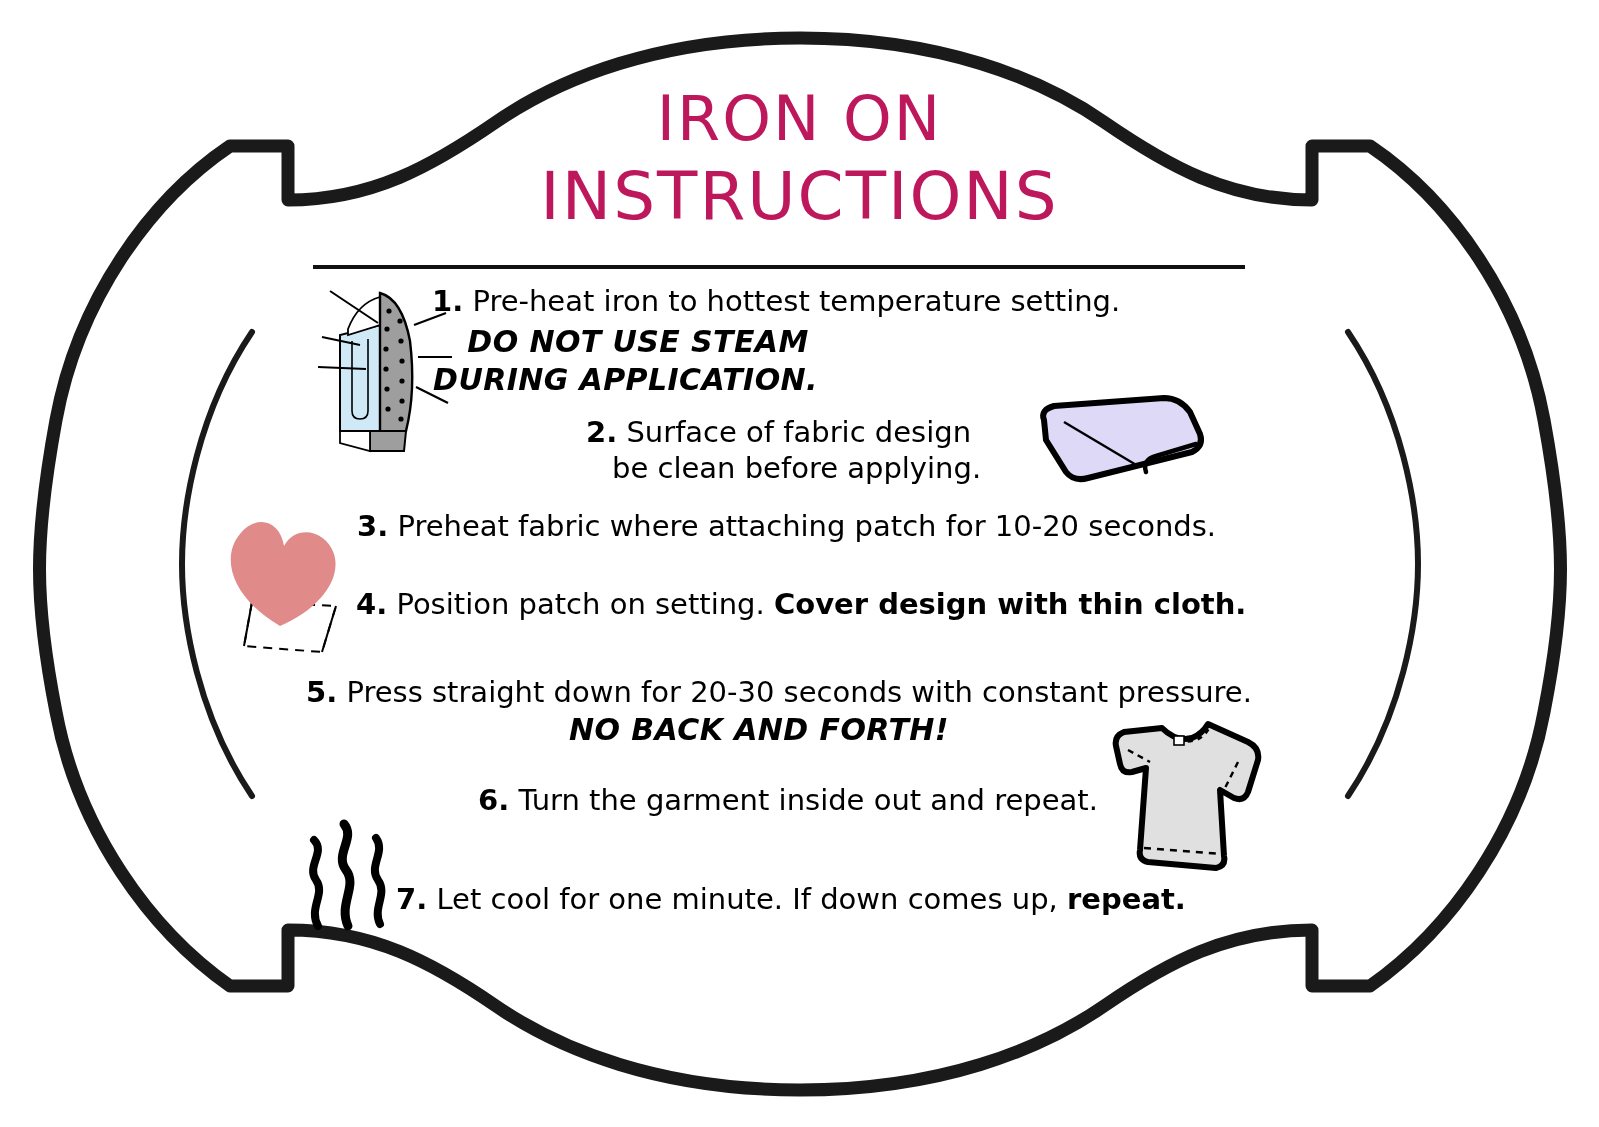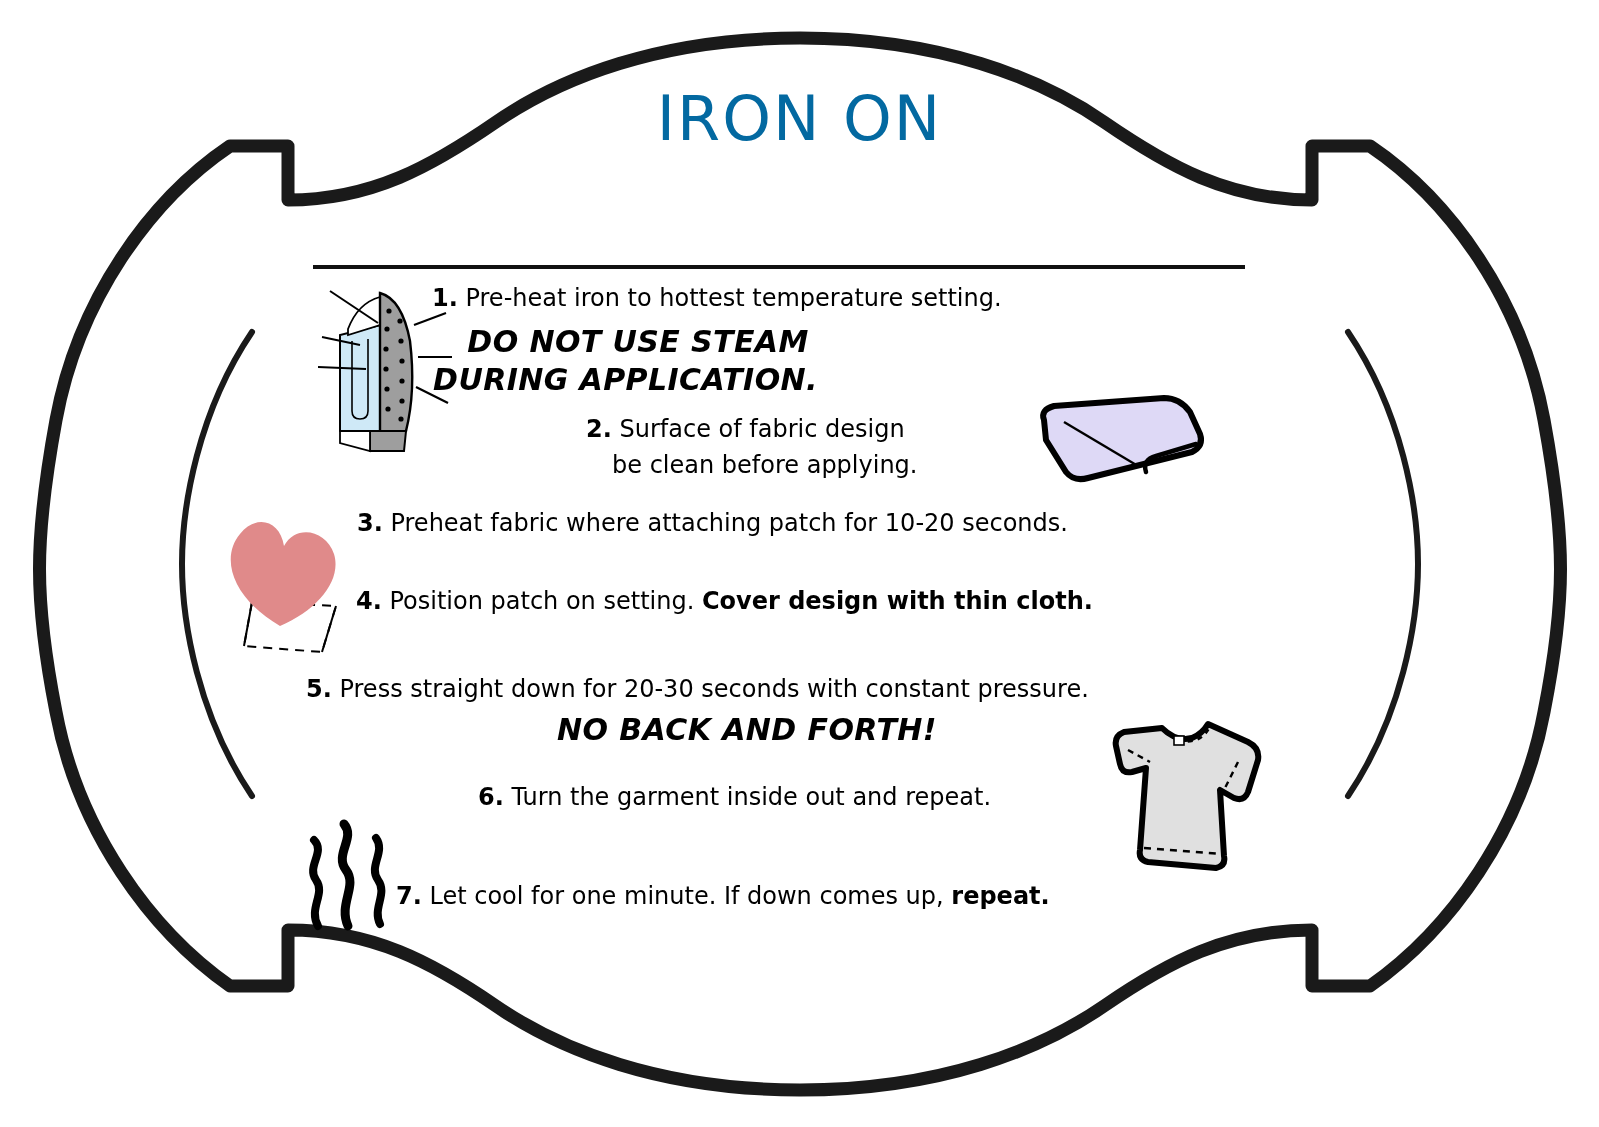--- a/index.html
+++ b/index.html
@@ -34,42 +34,42 @@
   #title-block {
     position: absolute;
     left: 0;
     top: 88px;
     width: 1599px;
     text-align: center;
   }
   .title-line {
     font-family: "DejaVu Sans", sans-serif;
     font-weight: 400;
-    color: #0369a1;
+    color: #be185d;
     letter-spacing: 2px;
     line-height: 1.0;
   }
   #title-line-1 { font-size: 62px; }
   #title-line-2 { font-size: 66px; margin-top: 14px; }
 
   #title-divider {
     position: absolute;
     left: 313px;
     top: 265px;
     width: 932px;
     height: 0;
     border-top: 4px solid #111111;
   }
 
   
   .step {
     position: absolute;
     color: #000000;
     font-family: "DejaVu Sans", sans-serif;
-    font-size: 24px;
+    font-size: 29px;
     line-height: 1.30;
     white-space: nowrap;
   }
   .step b { font-weight: 700; }
   .shout {
     font-weight: 700;
     font-style: italic;
     font-size: 30px;
     letter-spacing: 0.4px;
   }
@@ -79,21 +79,21 @@
   #step-1-sub1 { left: 0; top: 322px; width: 1296px; text-align: center; }
   #step-1-sub2 { left: 0; top: 360px; width: 1271px; text-align: center; }
 
   #step-2-l1 { left: 586px;  top: 414px; }
   #step-2-l2 { left: 612px;  top: 450px; }
 
   #step-3 { left: 357px;  top: 508px; }
   #step-4 { left: 356px;  top: 586px; }
 
   #step-5      { left: 306px;  top: 674px; }
-  #step-5-sub  { left: 0; top: 710px; width: 1514px; text-align: center; }
+  #step-5-sub  { left: 12px; top: 710px; width: 1514px; text-align: center; }
 
   #step-6 { left: 478px;  top: 782px; }
   #step-7 { left: 396px;  top: 881px; }
 
   
   #step-1-sub1 > span,
   #step-1-sub2 > span,
   #step-5-sub  > span { display: inline-block; margin-left: -20px; }
 
   
@@ -141,20 +141,21 @@
          C 198 412 182 506 182 564
          C 182 622 198 716 252 796" fill="none" stroke="#1a1a1a" stroke-width="6" stroke-linecap="round"></path>
 
     <path d="M 1348 332
          C 1402 412 1418 506 1418 564
          C 1418 622 1402 716 1348 796" fill="none" stroke="#1a1a1a" stroke-width="6" stroke-linecap="round"></path>
   </svg>
 
   <div id="title-block">
     <div class="title-line" id="title-line-1">IRON ON</div>
+    <div class="title-line" id="title-line-2">INSTRUCTIONS</div>
   </div>
 
   <div id="title-divider"></div>
 
   <div class="step" id="step-1">
     <span class="num">1.</span>
     <span>Pre-heat iron to hottest temperature setting.</span>
   </div>
   <div class="step shout" id="step-1-sub1">
     <span>DO NOT USE STEAM</span>

